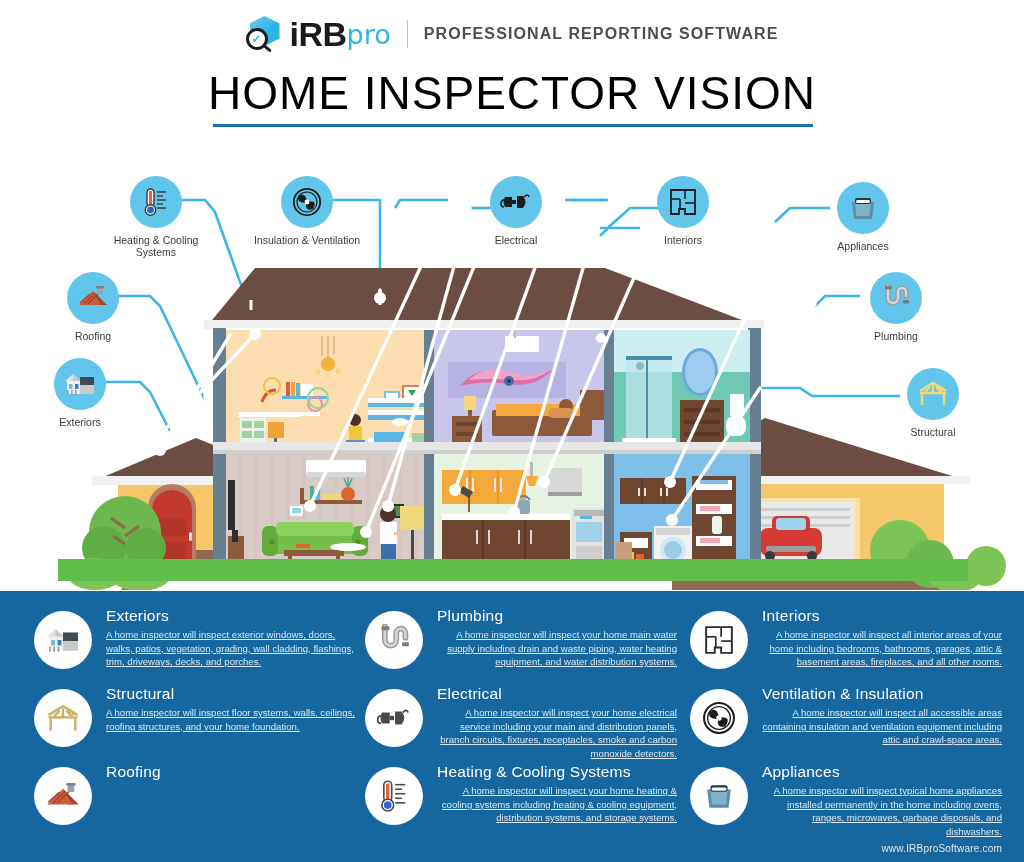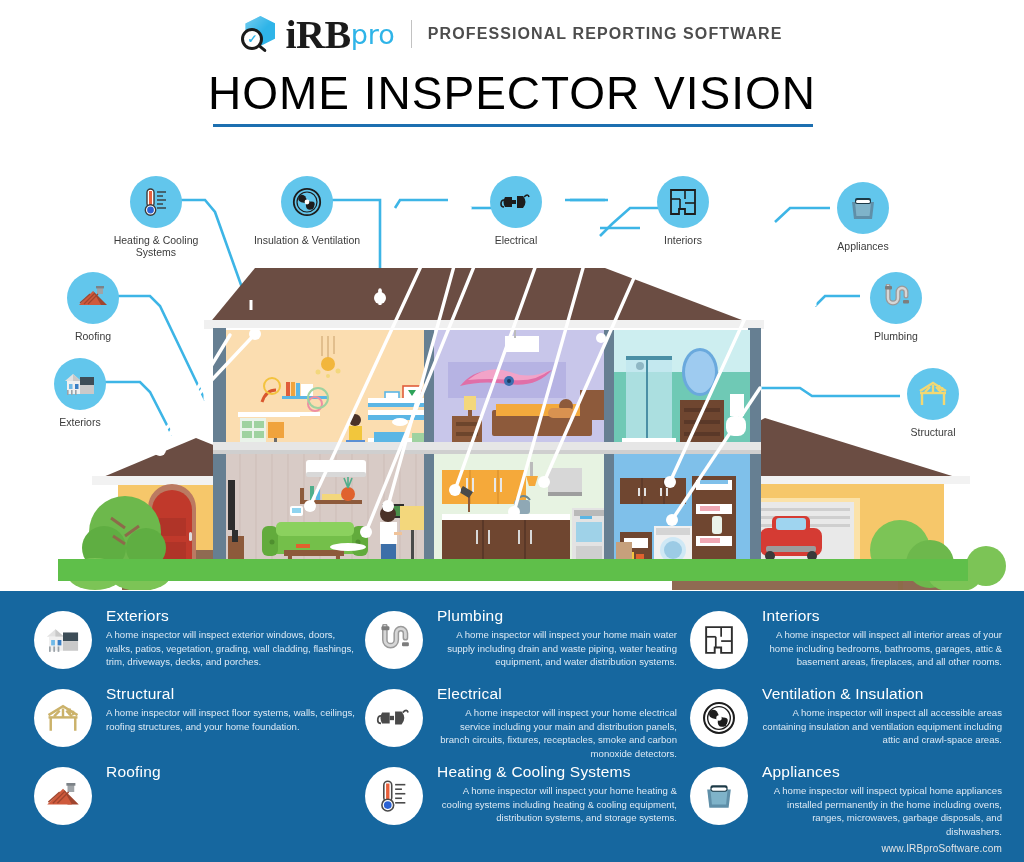--- a/index.html
+++ b/index.html
@@ -31,22 +31,22 @@
     position:absolute; left:0px; top:12px; width:22px; height:22px;
     border:3px solid #1b1b1b; border-radius:50%; background:#fff;
     display:flex; align-items:center; justify-content:center;
   }
   .logo-loupe span{ color:#2fb4e8; font-size:12px; line-height:1; font-weight:bold; }
   .logo-loupe:after{
     content:""; position:absolute; right:-7px; bottom:-3px; width:9px; height:3px;
     background:#1b1b1b; transform:rotate(40deg); border-radius:2px;
   }
   .logo-irb{
-    font-size:40px; font-weight:bold; letter-spacing:-0.5px; color:#1b1b1b;
-    font-family:Liberation Serif, serif;
+    font-size:34px; font-weight:bold; letter-spacing:-0.5px; color:#1b1b1b;
+    font-family:Liberation Sans, sans-serif;
   }
   .logo-pro{
     font-size:27px; color:#2fb4e8; letter-spacing:0px; margin-left:0;
     font-family:"DejaVu Sans", sans-serif;
     text-align:center;
   }
   .logo-div{ width:1px; height:28px; background:#c2c2c2; margin:0 16px; }
   .logo-tag{
     font-size:16px; letter-spacing:1.1px; color:#4d4d4d; font-weight:bold;
   }
@@ -92,21 +92,21 @@
   .item{ position:relative; min-height:78px; margin-bottom:0px; padding-left:72px; }
   .item-icon{
     position:absolute; left:0; top:4px; width:58px; height:58px; border-radius:50%;
     background:#ffffff; display:flex; align-items:center; justify-content:center;
   }
   .item-title{
     font-size:15.5px; color:#ffffff; margin:0 0 3px 0; font-weight:normal;
     letter-spacing:0.2px;
   }
   .item-desc{
-    font-size:9.6px; color:#dce9f4; line-height:1.42; margin:0; max-width:262px;
+    font-size:9.6px; color:#dce9f4; line-height:1.42; margin:0; max-width:262px;text-decoration:underline;
   }
   .col-b .item-desc, .col-c .item-desc{ max-width:240px;text-align:right; }
 
   .url{
     position:absolute; right:22px; bottom:8px;
     font-size:10px; color:#e5e5e5; letter-spacing:0.2px;
   }
 
   
   .lawn{ position:absolute; left:58px; top:559px; width:910px; height:22px; background:#5fbf4a; }

